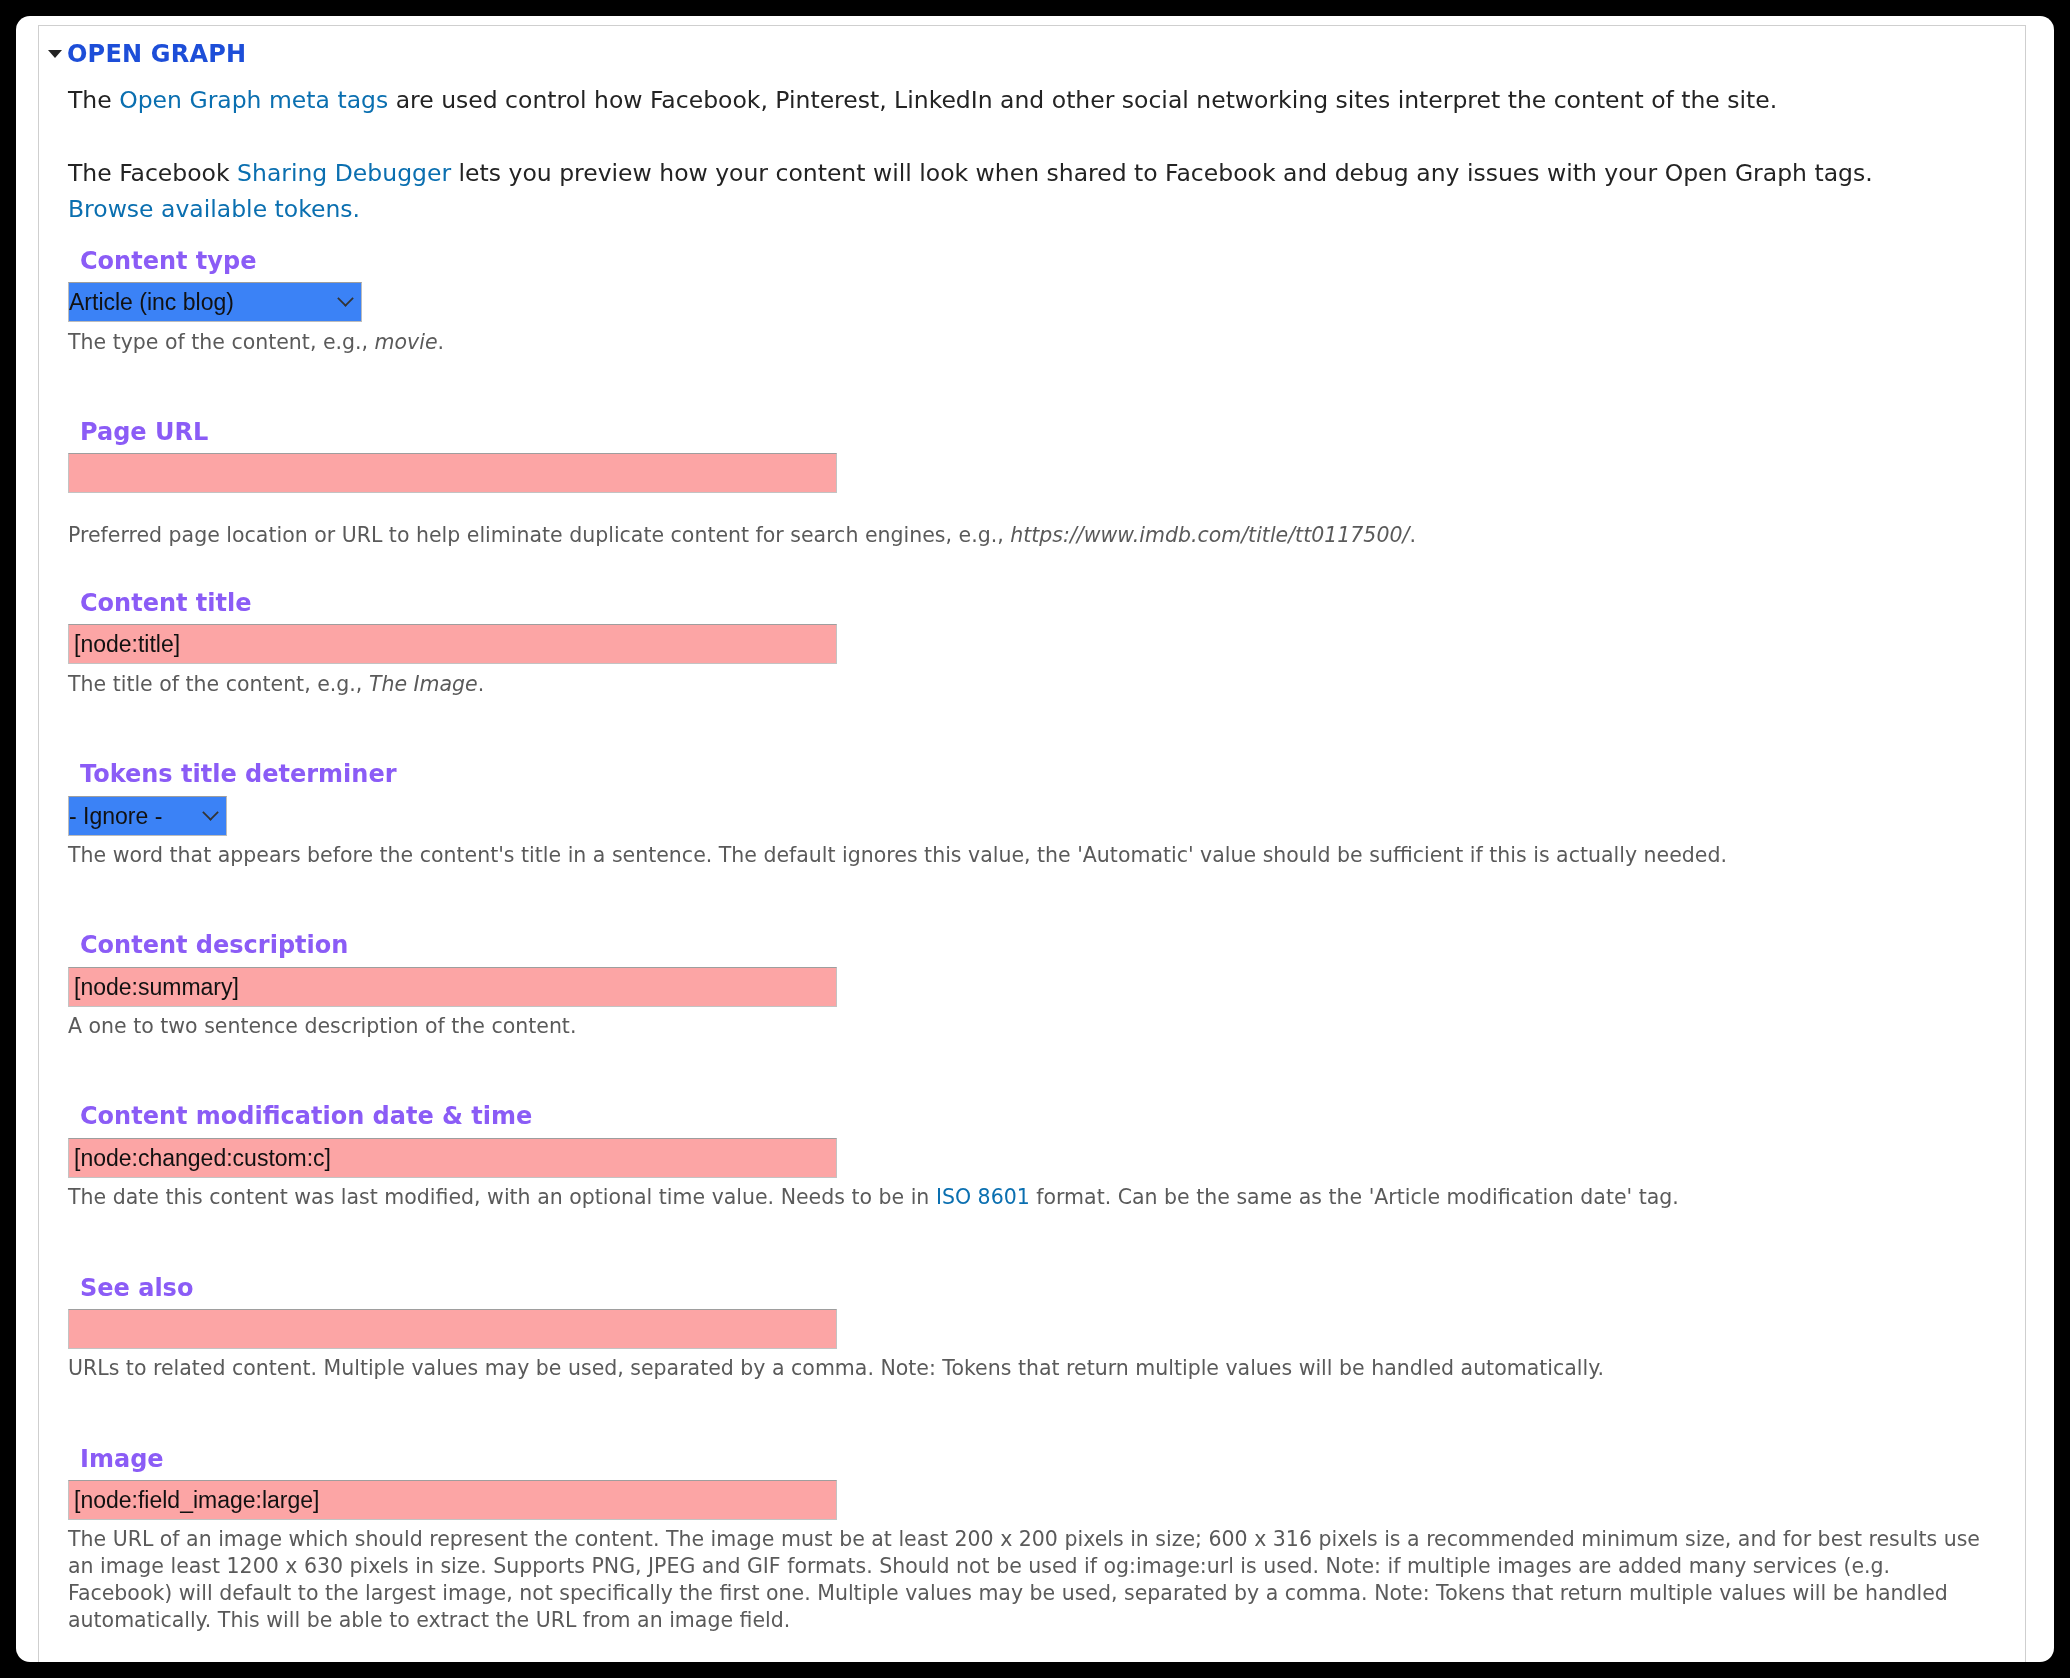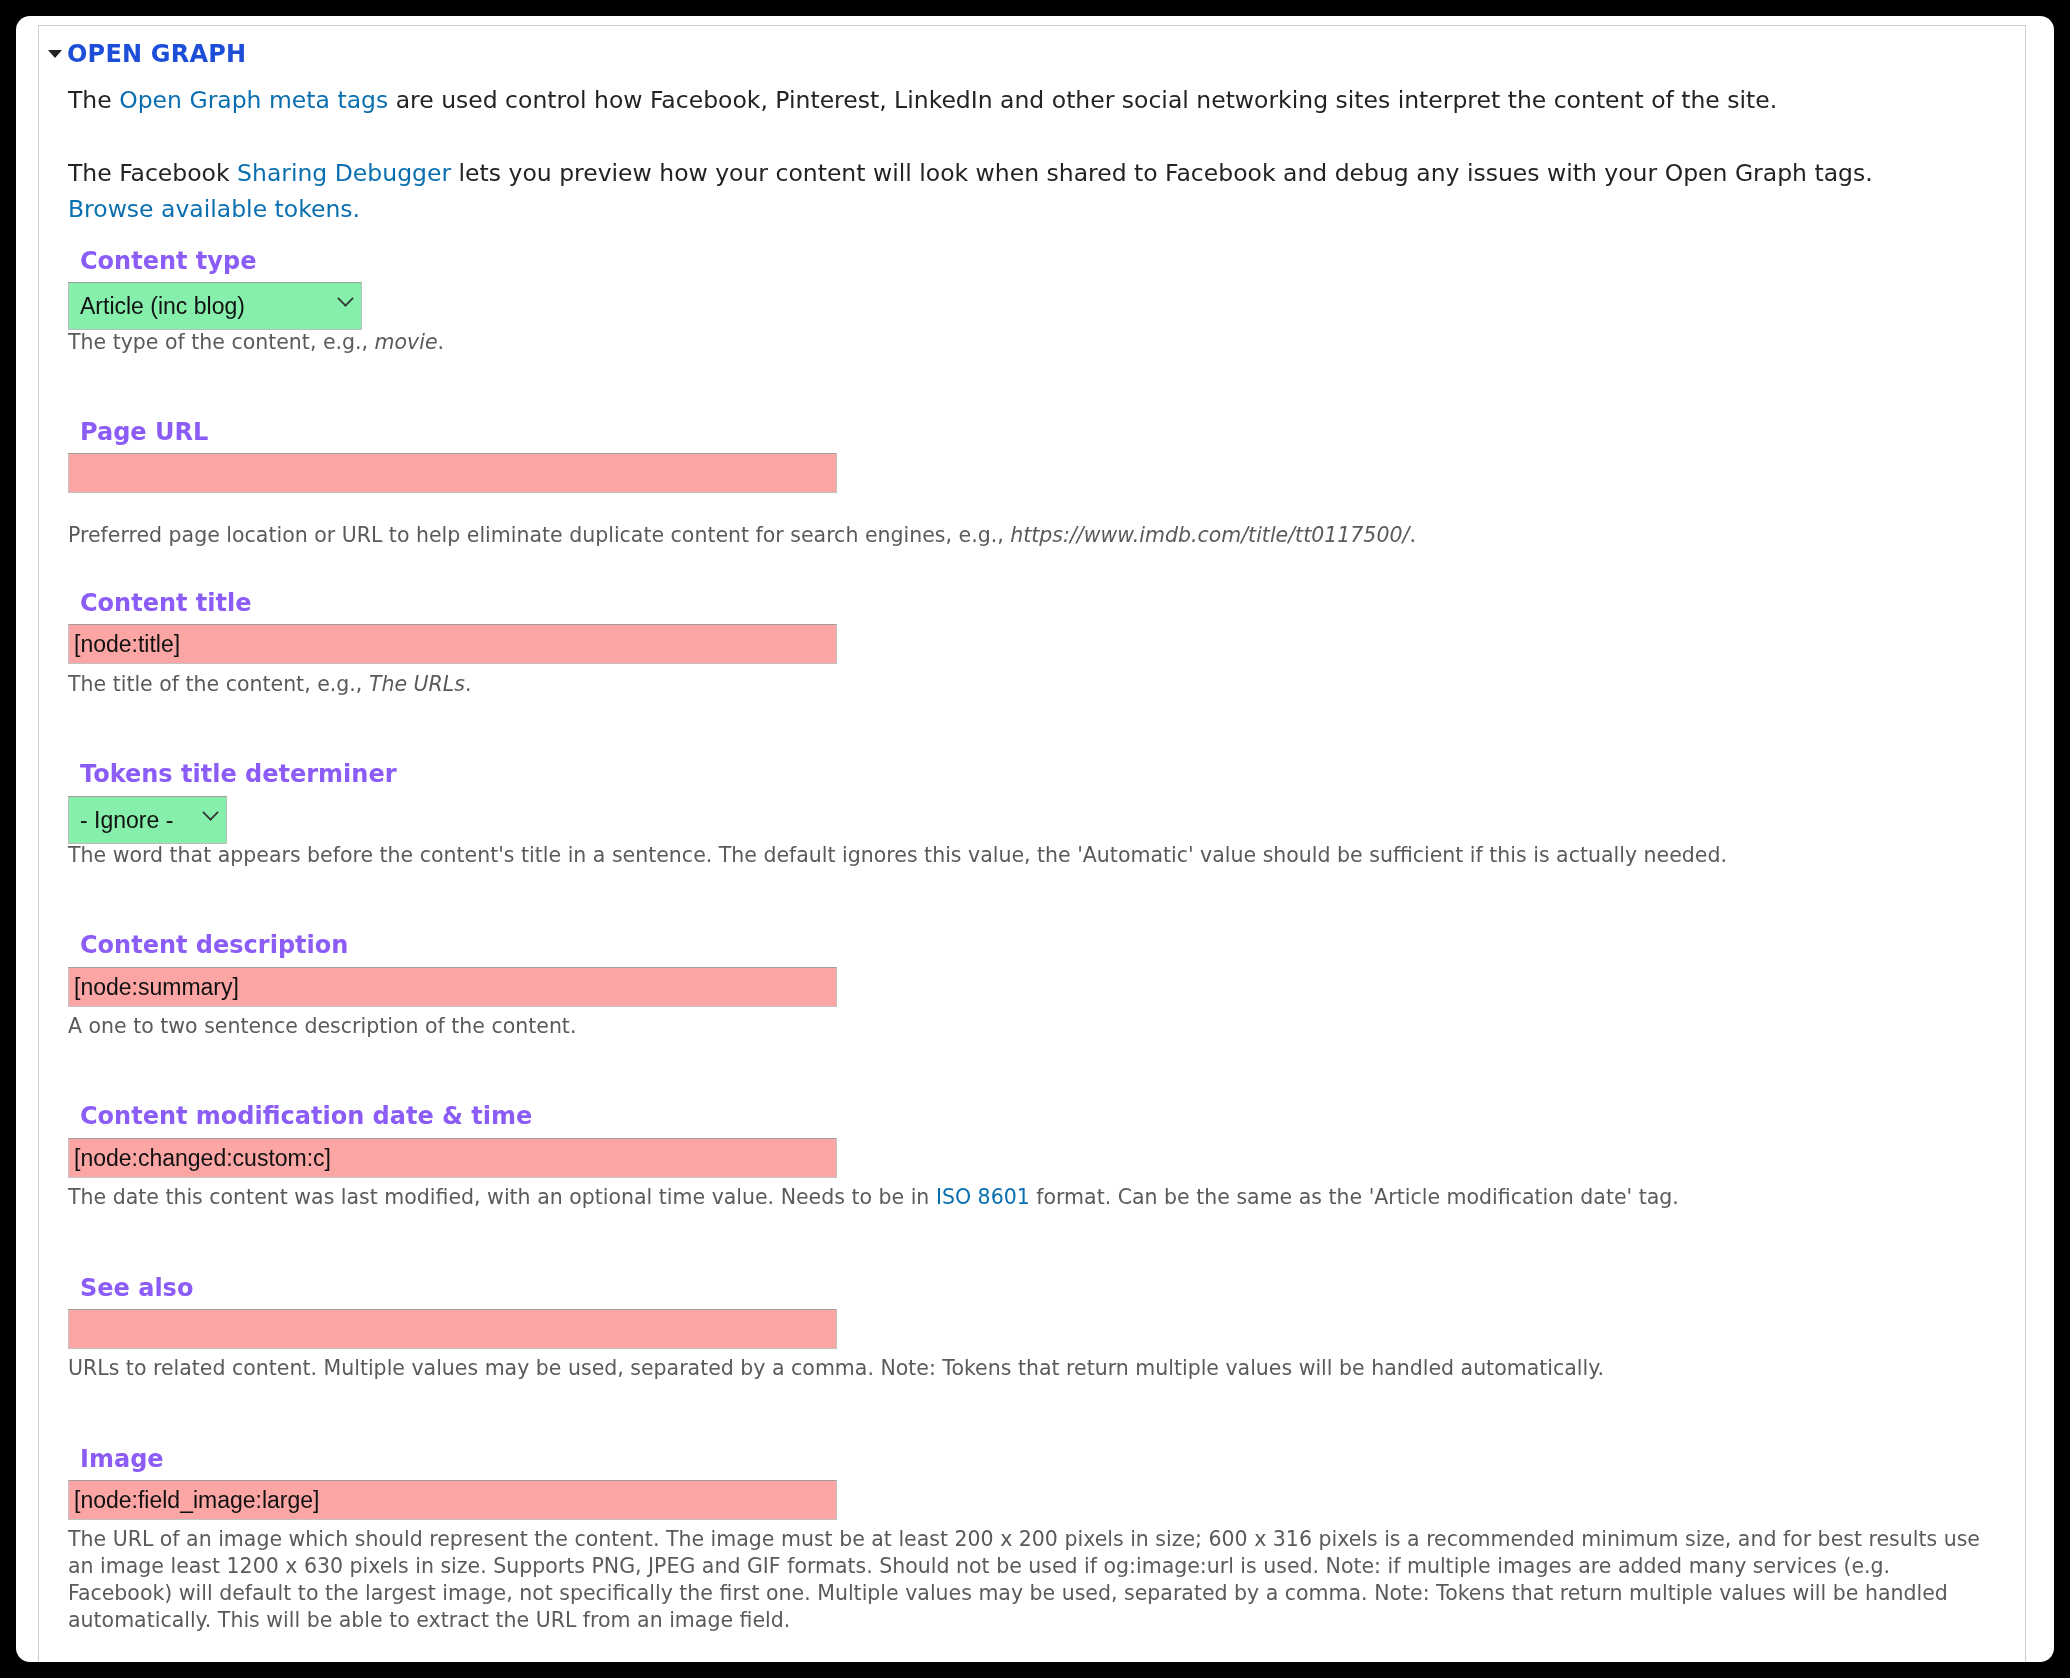--- a/index.html
+++ b/index.html
@@ -34,24 +34,24 @@
   .label {
     position: absolute; left: 12px; font-size: 24px; font-weight: bold; color: #8b5cf6; white-space: nowrap;
   }
   .textinput {
     position: absolute; left: 0; width: 769px; height: 40px; box-sizing: border-box;
     border: 1.5px solid #c3c3c3; border-top-color: #9e9e9e; background: #fca5a5;
     font-family: "Liberation Sans", sans-serif; font-size: 23px; color: #111;
     padding: 0 5px; outline: none;
   }
   .select {
-    position: absolute; left: 0; height: 48px; box-sizing: border-box;
-    border: 1.5px solid #bcbcbc; border-top-color: #9e9e9e; background: #86efac;
+    position: absolute; left: 0; height: 40px; box-sizing: border-box;
+    border: 1.5px solid #bcbcbc; border-top-color: #9e9e9e; background: #3b82f6;
     font-family: "Liberation Sans", sans-serif; font-size: 23px; color: #111;
-    display: flex; align-items: center; padding-left: 11px; cursor: pointer;
+    display: flex; align-items: center; cursor: pointer;
   }
   .select .chev {
     position: absolute; right: 9px; top: 11px; width: 11px; height: 11px;
     border-right: 2px solid #333; border-bottom: 2px solid #333; transform: rotate(45deg) scale(0.9);
     top: 9px;
   }
   .desc {
     position: absolute; left: 0; font-size: 20.5px; color: #5a5a5a; white-space: nowrap; line-height: 27px;
   }
   .desc.wrap { white-space: normal; width: 1930px; }
@@ -91,21 +91,21 @@
 
       <div class="label" style="top:392px;">Page URL</div>
       <input class="textinput" style="top: 427px;" type="text" value="">
       <div class="desc" style="top:496px;">
         <span>Preferred page location or URL to help eliminate duplicate content for search engines, e.g., </span><em>https://www.imdb.com/title/tt0117500/</em><span>.</span>
       </div>
 
       <div class="label" style="top:563px;">Content title</div>
       <input class="textinput" style="top: 598px;" type="text" value="[node:title]">
       <div class="desc" style="top:645px;">
-        <span>The title of the content, e.g., </span><em>The URLs</em><span>.</span>
+        <span>The title of the content, e.g., </span><em>The Image</em><span>.</span>
       </div>
 
       <div class="label" style="top:734px;">Tokens title determiner</div>
       <div class="select" style="top:770px; width:159px;">
         <span>- Ignore -</span>
         <span class="chev"></span>
       </div>
       <div class="desc" style="top:816px;">The word that appears before the content's title in a sentence. The default ignores this value, the 'Automatic' value should be sufficient if this is actually needed.</div>
 
       <div class="label" style="top:905px;">Content description</div>

